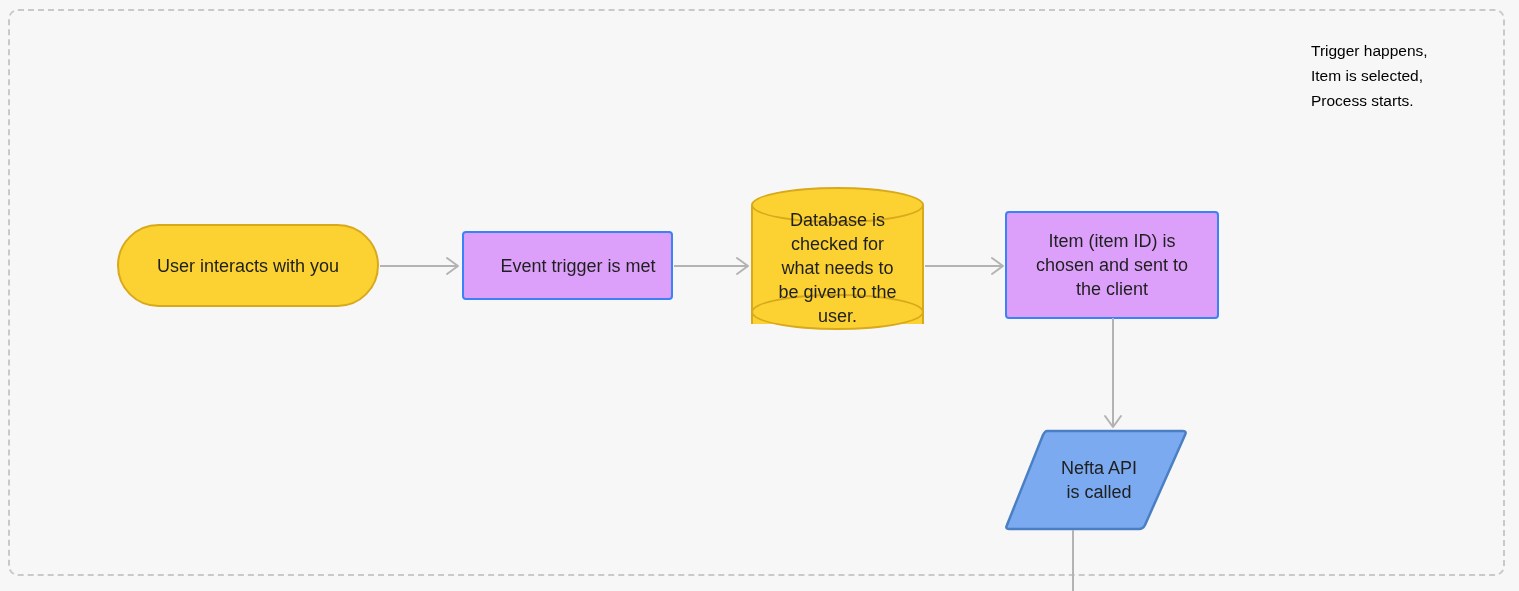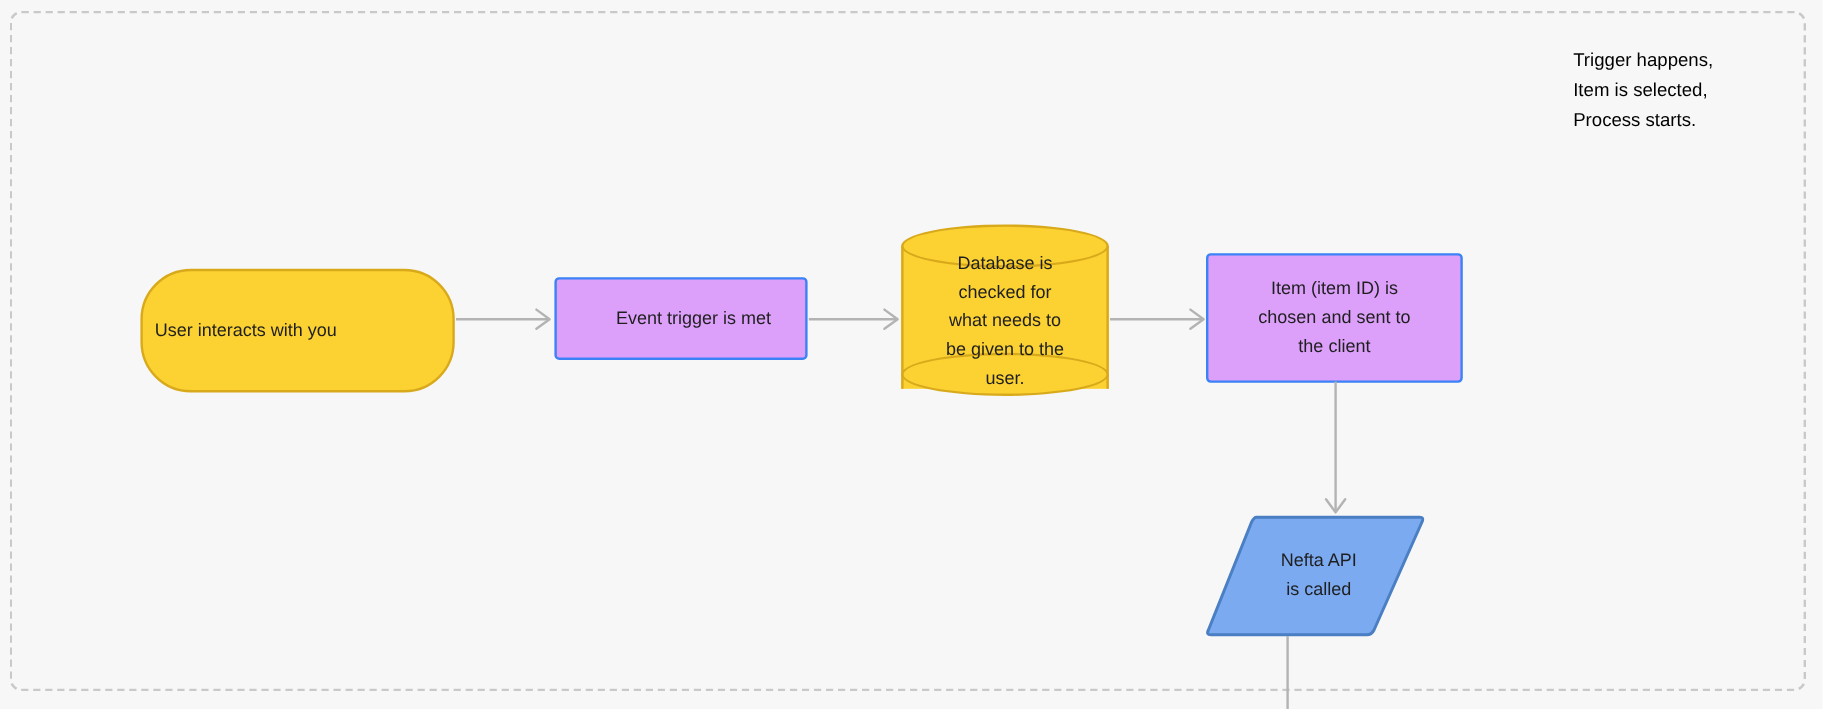--- a/index.html
+++ b/index.html
@@ -39,39 +39,39 @@
     white-space: pre-line;
     margin-left: 27px;
   }
   
   .node-label {
     position: relative;
     z-index: 3;
     color: #1f1f1f;
     text-align: center;
     line-height: 24px;
-    font-size: 15px;
+    font-size: 18px;
     white-space: pre-line;
     padding: 0 10px;
     box-sizing: border-box;
   }
   
   #node-start {
     position: absolute;
     left: 117px;
     top: 224px;
     width: 262px;
-    height: 103px;
+    height: 83px;
     background: #fbd232;
     border: 2px solid #d9a91c;
     border-radius: 42px;
     box-sizing: border-box;
     display: flex;
     align-items: center;
-    justify-content: flex-start;
+    justify-content: center;
   }
   
   .node-rect {
     position: absolute;
     background: #dda0fa;
     border: 2px solid #3b82f6;
     border-radius: 4px;
     box-sizing: border-box;
     display: flex;
     align-items: center;

